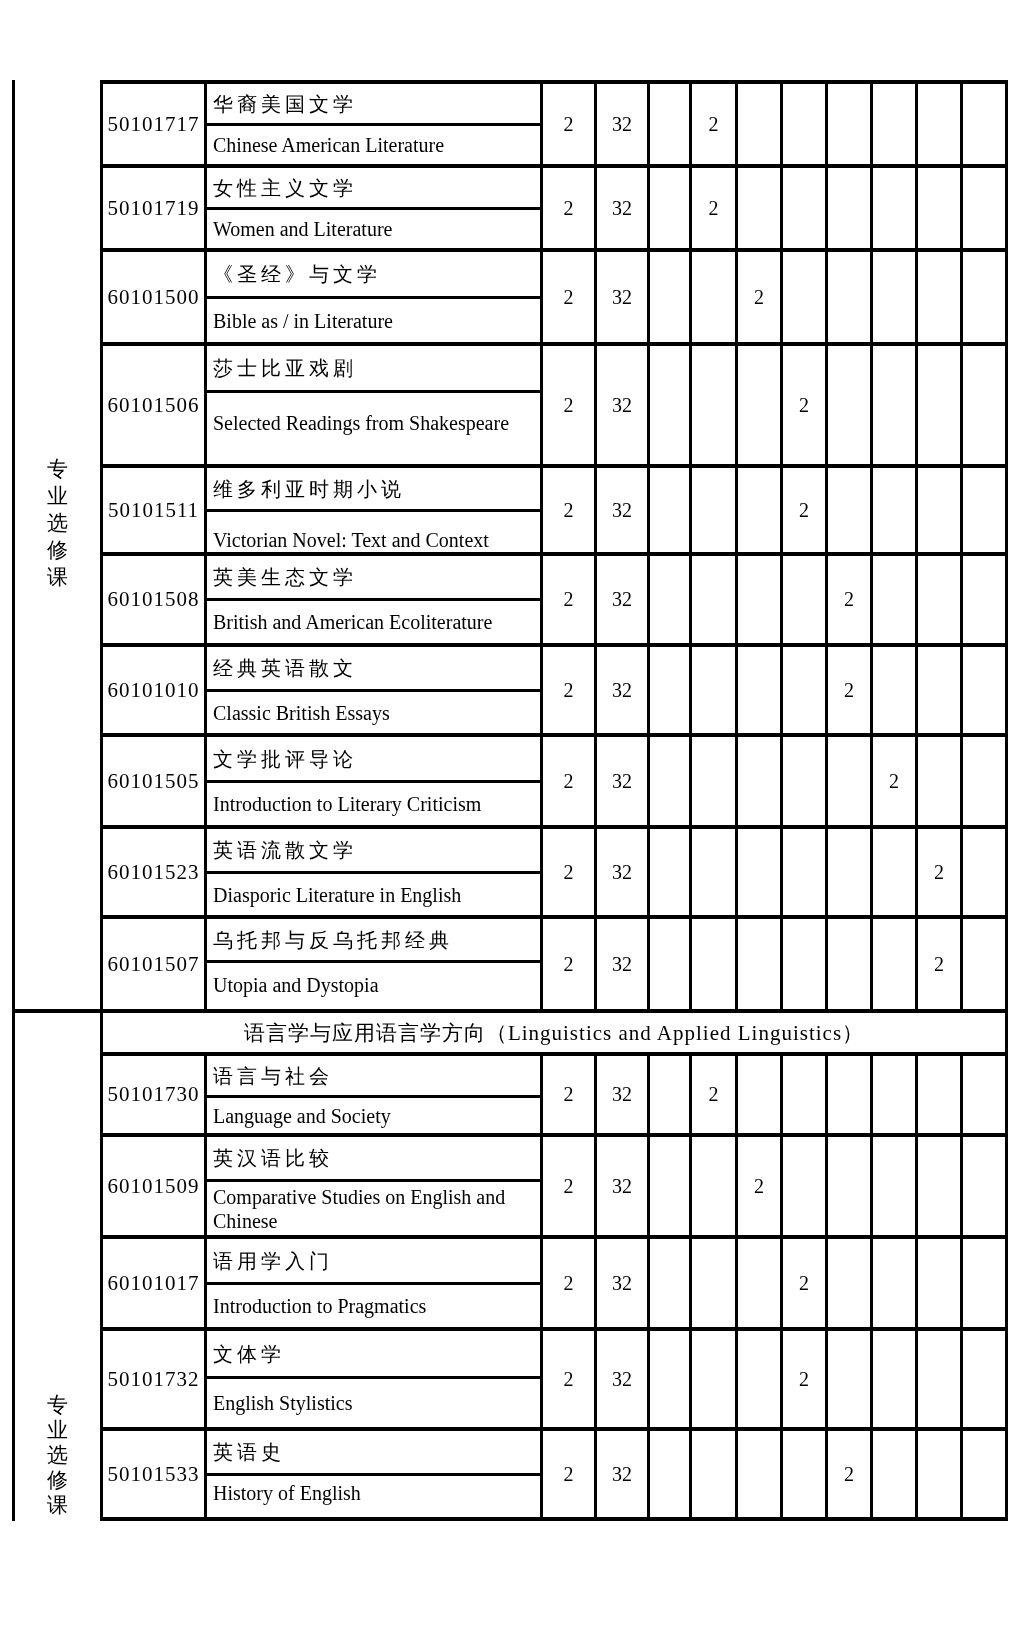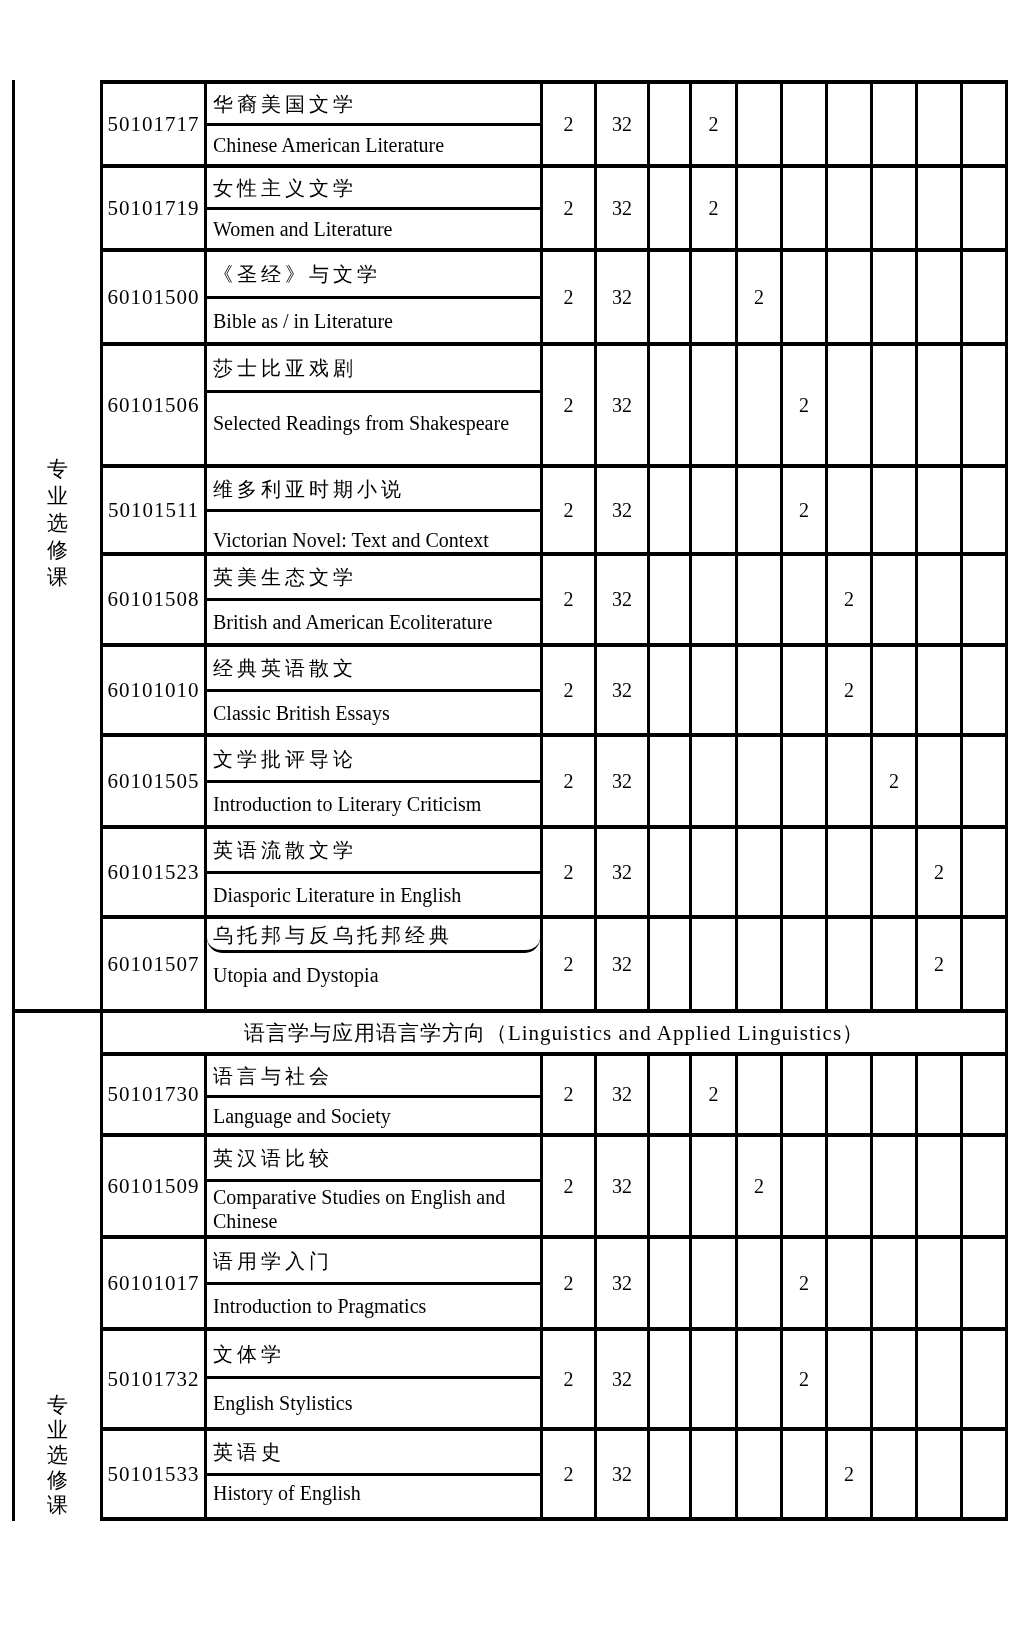--- a/index.html
+++ b/index.html
@@ -236,21 +236,21 @@
           <div class="cell sem" style="width: 45px;"></div>
           <div class="cell sem" style="width: 45px;"></div>
           <div class="cell sem" style="width: 45px;"></div>
           <div class="cell sem" style="width: 45px;"></div>
           <div class="cell sem" style="width: 45px;">2</div>
           <div class="cell sem" style="width: 45px;"></div>
         </div>
         <div class="row" style="height: 94px;">
           <div class="cell code">60101507</div>
           <div class="cell name">
-            <div class="name-cn" style="height: 34px; border-radius: 15px;">乌托邦与反乌托邦经典</div>
+            <div class="name-cn" style="height: 44px;">乌托邦与反乌托邦经典</div>
             <div class="name-en" style="height: 43px;">Utopia and Dystopia</div>
           </div>
           <div class="cell credits">2</div>
           <div class="cell hours">32</div>
           <div class="cell sem" style="width: 42px;"></div>
           <div class="cell sem" style="width: 46px;"></div>
           <div class="cell sem" style="width: 45px;"></div>
           <div class="cell sem" style="width: 45px;"></div>
           <div class="cell sem" style="width: 45px;"></div>
           <div class="cell sem" style="width: 45px;"></div>

